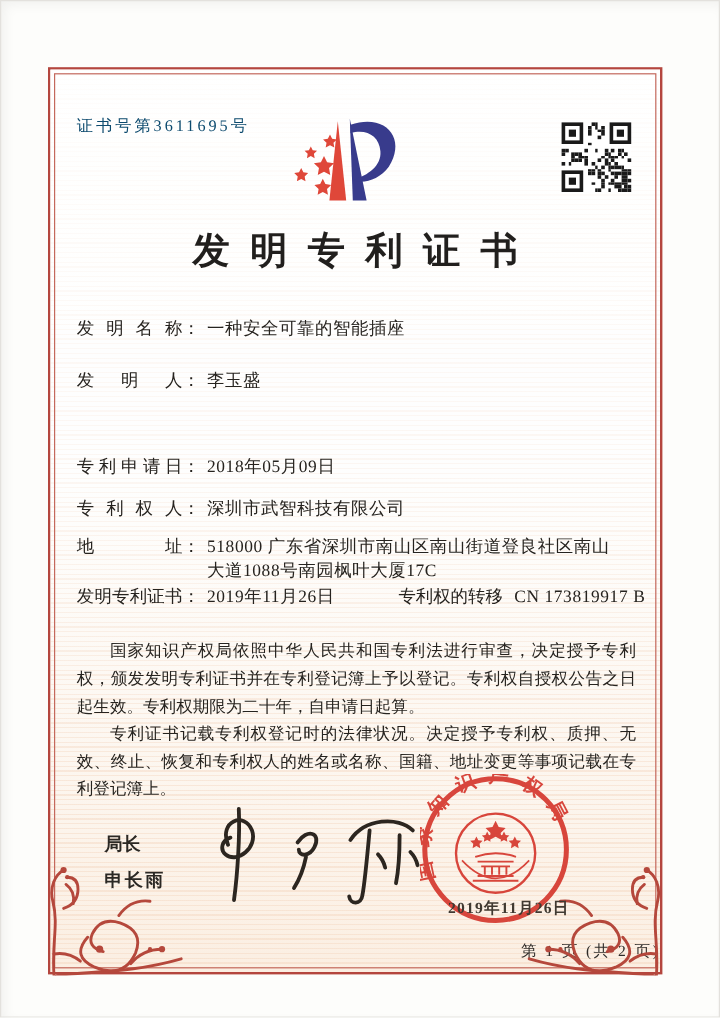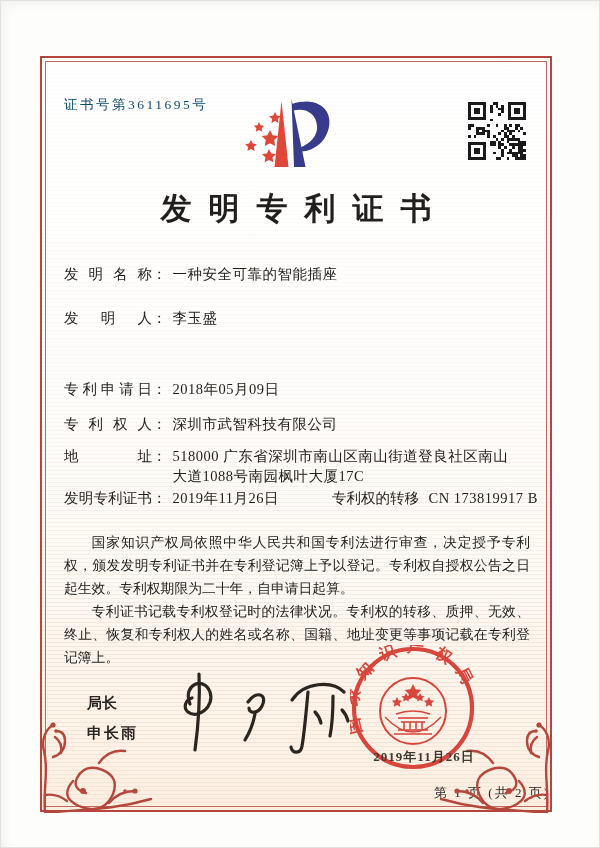--- a/index.html
+++ b/index.html
@@ -216,21 +216,21 @@
     </div>
     <div class="frow" style="top:430px">
       <span class="flabel">发明专利证书</span><span class="fcolon">：</span><span class="fvalue">2019年11月26日</span>
       <span class="pair2">
         <span class="flabel">专利权的转移</span><span class="fcolon">：</span><span class="fvalue">CN 173819917 B</span>
       </span>
     </div>
 
     <div class="abs bodytext">
       <p>国家知识产权局依照中华人民共和国专利法进行审查，决定授予专利权，颁发发明专利证书并在专利登记簿上予以登记。专利权自授权公告之日起生效。专利权期限为二十年，自申请日起算。</p>
-      <p>专利证书记载专利权登记时的法律状况。专利权的转移、质押、无效、终止、恢复和专利权人的姓名或名称、国籍、地址变更等事项记载在专利登记簿上。</p>
+      <p>专利证书记载专利权登记时的法律状况。决定授予专利权、质押、无效、终止、恢复和专利权人的姓名或名称、国籍、地址变更等事项记载在专利登记簿上。</p>
     </div>
 
     <div class="abs sig-title">局长</div>
     <div class="abs sig-name">申长雨</div>
     <svg class="abs" style="left:110px;top:604px;width:210px;height:96px" viewBox="0 0 210 96">
       <g fill="none" stroke="#2c2620" stroke-width="3.2" stroke-linecap="round">
         <path d="M38 42 C30 22 52 14 58 30 C63 44 46 58 36 50 C31 46 33 38 40 36"></path>
         <path d="M47 12 C48 34 46 66 43 88"></path>
         <path d="M96 40 C104 28 116 32 110 44 C106 52 97 52 97 46"></path>
         <path d="M103 52 C101 62 98 70 93 78"></path>

